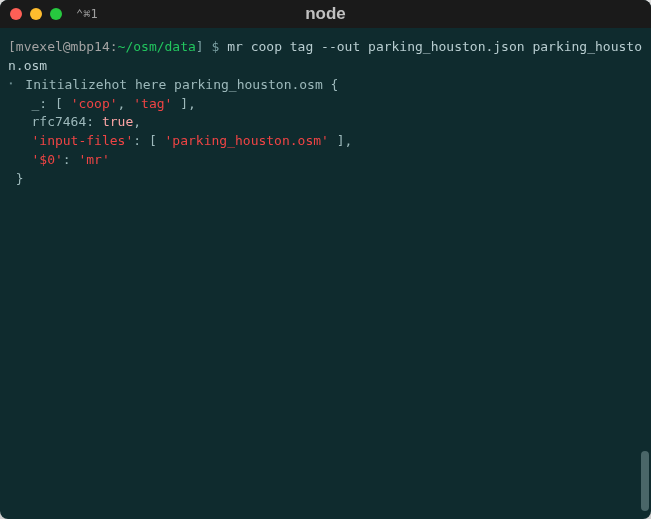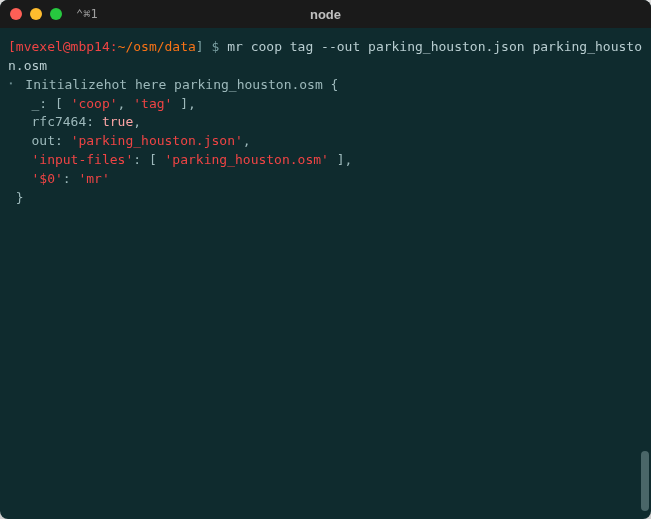--- a/index.html
+++ b/index.html
@@ -50,39 +50,39 @@
       color: #a0a0a0;
       font-size: 12px;
       margin-left: 14px;
       font-weight: 500;
     }
     .title {
       position: absolute;
       left: 50%;
       transform: translateX(-50%);
       color: #c0c0c0;
-      font-size: 13px;
+      font-size: 17px;
       font-weight: 600;
       font-family: -apple-system, BlinkMacSystemFont, 'Segoe UI', sans-serif;
     }
     .terminal-body {
       flex: 1;
       padding: 10px 8px;
       font-size: 13px;
       line-height: 1.45;
       color: #8aa6a8;
       overflow-y: auto;
       position: relative;
     }
     .line {
       white-space: pre-wrap;
       word-break: break-all;
     }
-    .prompt-user { color: #ef4444; }
-    .prompt-path { color: #f97316; }
+    .prompt-user { color: #a3a3a3; }
+    .prompt-path { color: #22c55e; }
     .prompt-dollar { color: #7a9fa2; }
     .cmd { color: #b8cdd0; }
     .gutter { color: #6b8c8f; }
     .key { color: #9db9bb; }
     .punct { color: #9db9bb; }
     .yellow { color: #ef4444; }
     .bool { color: #fca5a5; }
     .text { color: #9db9bb; }
     .scrollbar-thumb {
       position: absolute;
@@ -105,19 +105,18 @@
       <div class="light green"></div>
     </div>
     <span class="tab-label">⌃⌘1</span>
     <span class="title">node</span>
   </div>
   <div class="terminal-body">
     <div class="line"><span class="prompt-user">[mvexel@mbp14:</span><span class="prompt-path">~/osm/data</span><span class="prompt-dollar">] $ </span><span class="cmd">mr coop tag --out parking_houston.json parking_houston.osm</span></div>
     <div class="line"><span class="gutter">⠂</span> <span class="text">Initializehot here parking_houston.osm {</span></div>
     <div class="line"><span class="gutter"> </span><span class="key">  </span><span class="key">_:</span> <span class="punct">[ </span><span class="yellow">'coop'</span><span class="punct">, </span><span class="yellow">'tag'</span><span class="punct"> ]</span><span class="punct">,</span></div>
     <div class="line"><span class="gutter"> </span><span class="key">  </span><span class="key">rfc7464:</span> <span class="bool">true</span><span class="punct">,</span></div>
-    <div class="line"><span class="gutter"> </span><span class="key">  </span><span class="key">out:</span> <span class="yellow">'parking_houston.json'</span><span class="punct">,</span></div>
     <div class="line"><span class="gutter"> </span><span class="key">  </span><span class="yellow">'input-files'</span><span class="key">:</span> <span class="punct">[ </span><span class="yellow">'parking_houston.osm'</span><span class="punct"> ]</span><span class="punct">,</span></div>
     <div class="line"><span class="gutter"> </span><span class="key">  </span><span class="yellow">'$0'</span><span class="key">:</span> <span class="yellow">'mr'</span><span class="punct"></span></div>
     <div class="line"><span class="gutter"> </span><span class="punct">}</span></div>
     <div class="scrollbar-thumb"></div>
   </div>
 </div>
 
 </body></html>

